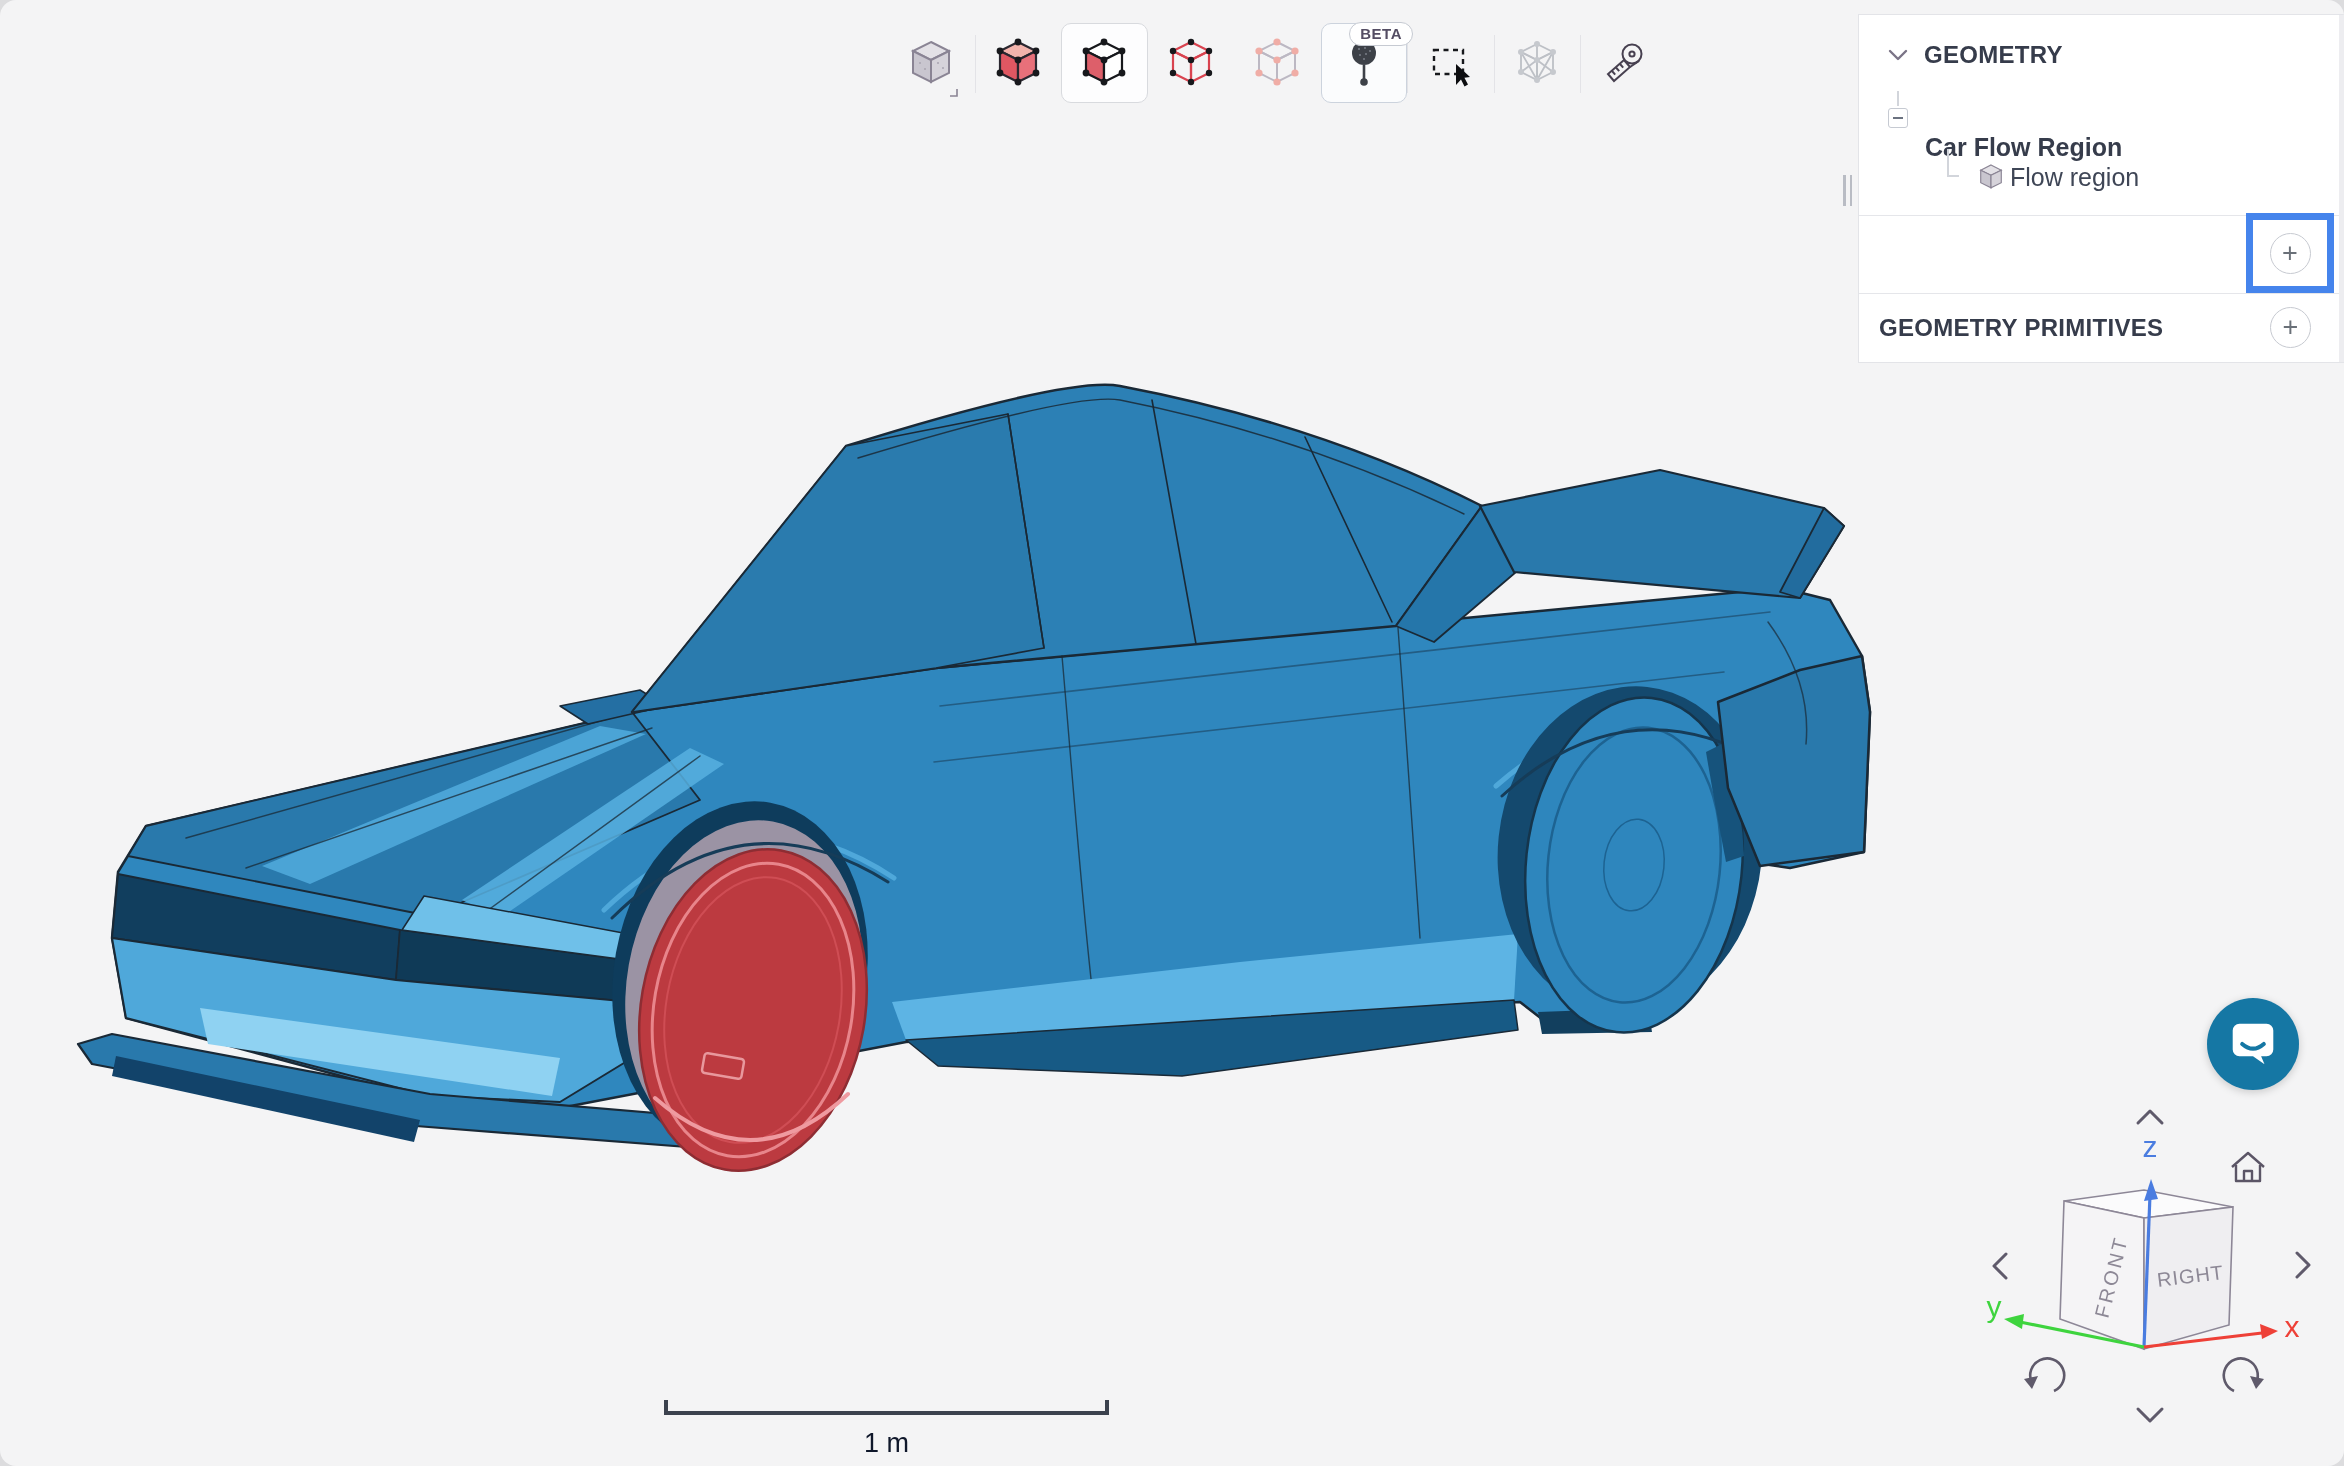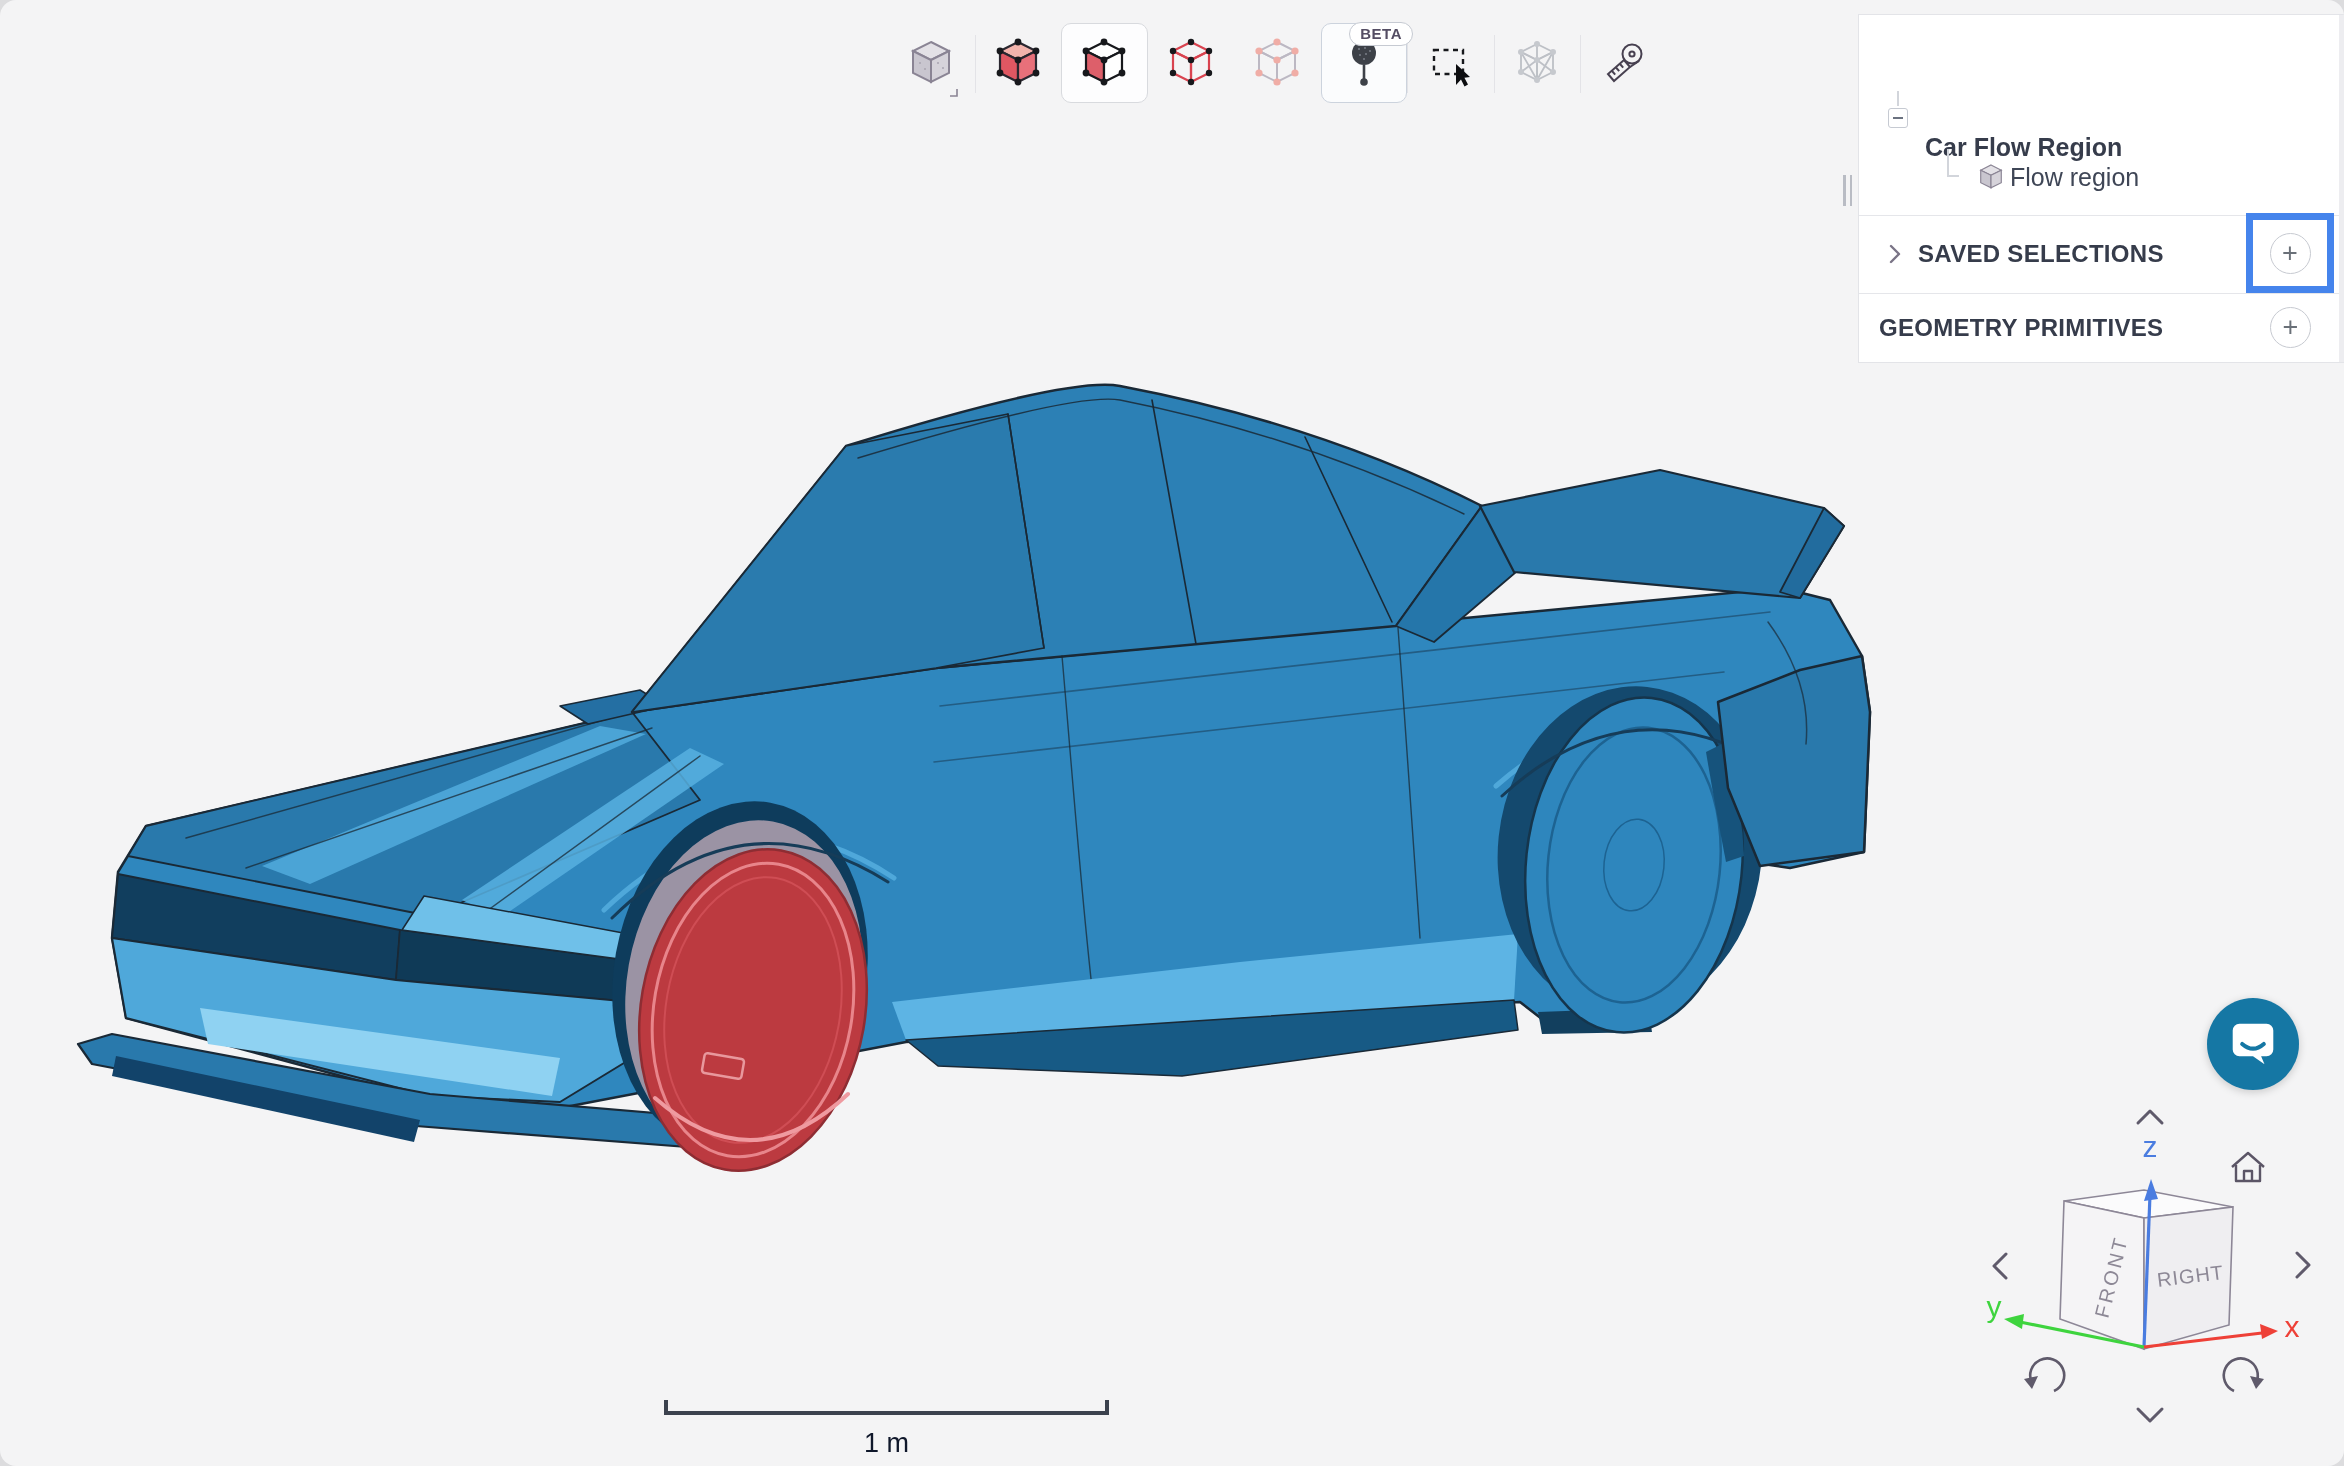--- a/index.html
+++ b/index.html
@@ -273,44 +273,44 @@
           <circle cx="37" cy="19" r="2.6"></circle>
           <path d="M29,25 L13,39 L19,46 L35,32 L29,25 Z"></path>
           <path d="M17,36 l3.2,3.6 M21,32.5 l3.2,3.6 M25,29 l3.2,3.6"></path>
           <path d="M44,26 L35,32"></path>
         </g>
       </svg>
     </div>
   </div>
 
   <div class="panel">
+    <div class="row" style="top:20px;height:40px">
+      <svg width="20" height="14" viewBox="0 0 20 14">
+        <polyline points="2,3 10,11 18,3" fill="none" stroke="#7a7486" stroke-width="2.4" stroke-linecap="round" stroke-linejoin="round"></polyline>
+      </svg>
+      <span class="hlabel">GEOMETRY</span>
+    </div>
 
     <div class="vline" style="left:38px;top:76px;height:15px"></div>
     <div class="minusbox" style="left:29px;top:93px">
         <i></i>
       </div>
     <span class="tparent" style="left:66px;top:90px">Car Flow Region</span>
 
     <div class="vline" style="left:88px;top:134px;height:27px"></div>
     <div class="hline" style="left:88px;top:160px;width:12px"></div>
     <svg width="32" height="32" viewBox="0 0 56 56" style="position:absolute;left:116px;top:146px">
       <polygon points="28,7 46,16 28,25 10,16" fill="#e3e1e6" stroke="#8a8494" stroke-width="2"></polygon>
       <polygon points="10,16 28,25 28,47 10,38" fill="#c9c6cf" stroke="#8a8494" stroke-width="2"></polygon>
       <polygon points="28,25 46,16 46,38 28,47" fill="#d6d3da" stroke="#8a8494" stroke-width="2"></polygon>
     </svg>
     <span class="tchild" style="left:151px;top:148px">Flow region</span>
 
     <div class="divider" style="top:200px"></div>
 
-    <div class="row" style="top:200px;height:78px">
-      <svg width="14" height="20" viewBox="0 0 14 20">
-        <polyline points="3,2 11,10 3,18" fill="none" stroke="#7a7486" stroke-width="2.4" stroke-linecap="round" stroke-linejoin="round"></polyline>
-      </svg>
-      <span class="hlabel">SAVED SELECTIONS</span>
-    </div>
     <div class="focusring" style="left:387px;top:198px">
       <div class="plusbtn">
         <span>+</span>
       </div>
     </div>
 
     <div class="divider" style="top:278px"></div>
 
     <div class="row" style="top:278px;height:70px;padding-left:20px">
       <span class="hlabel">GEOMETRY PRIMITIVES</span>

